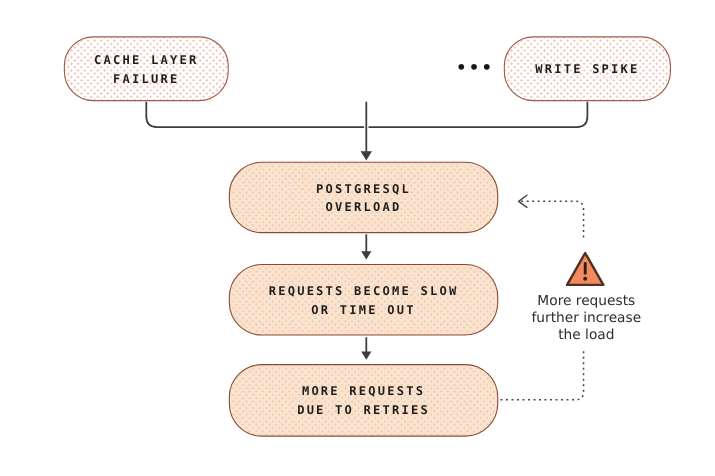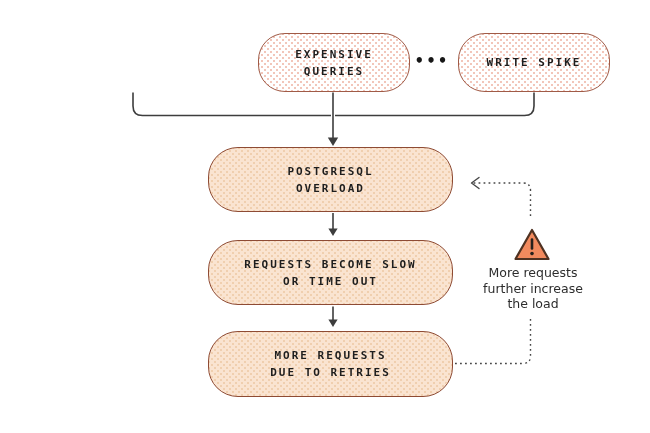--- a/index.html
+++ b/index.html
@@ -97,25 +97,25 @@
     <path d="M333,236 L328.4,228.5 L337.6,228.5 Z" fill="#3d3d3d" stroke="none"></path>
 
     <path d="M333,306.5 V320" fill="none" stroke="#3d3d3d" stroke-width="1.6"></path>
     <path d="M333,327 L328.4,319.5 L337.6,319.5 Z" fill="#3d3d3d" stroke="none"></path>
 
     <path d="M455,363.5 H523 Q530.5,363.5 530.5,356 V318" fill="none" stroke="#474747" stroke-width="1.4" stroke-dasharray="1.8 3.2"></path>
     <path d="M530.5,216 V190.5 Q530.5,183 523,183 H473" fill="none" stroke="#474747" stroke-width="1.4" stroke-dasharray="1.8 3.2"></path>
     <path d="M479,177.5 L471.5,183 L479,188.5" fill="none" stroke="#474747" stroke-width="1.4" stroke-linecap="round" stroke-linejoin="round"></path>
   </svg>
 
+  <div class="box cause" style="left:58px; top:33px; width:150px; height:59px;">
+    <span class="box-label">CACHE LAYER
+FAILURE</span>
+  </div>
 
-  <div class="box cause" style="left:258px; top:33px; width:152px; height:59px;">
-    <span class="box-label">EXPENSIVE
-QUERIES</span>
-  </div>
 
   <div class="ellipsis">•••</div>
 
   <div class="box cause" style="left:458px; top:33px; width:152px; height:59px;justify-content:center;">
     <span class="box-label">WRITE SPIKE</span>
   </div>
 
   <div class="box flow" style="left:208px; top:147px; width:245px; height:65px;">
     <span class="box-label">POSTGRESQL
 OVERLOAD</span>

